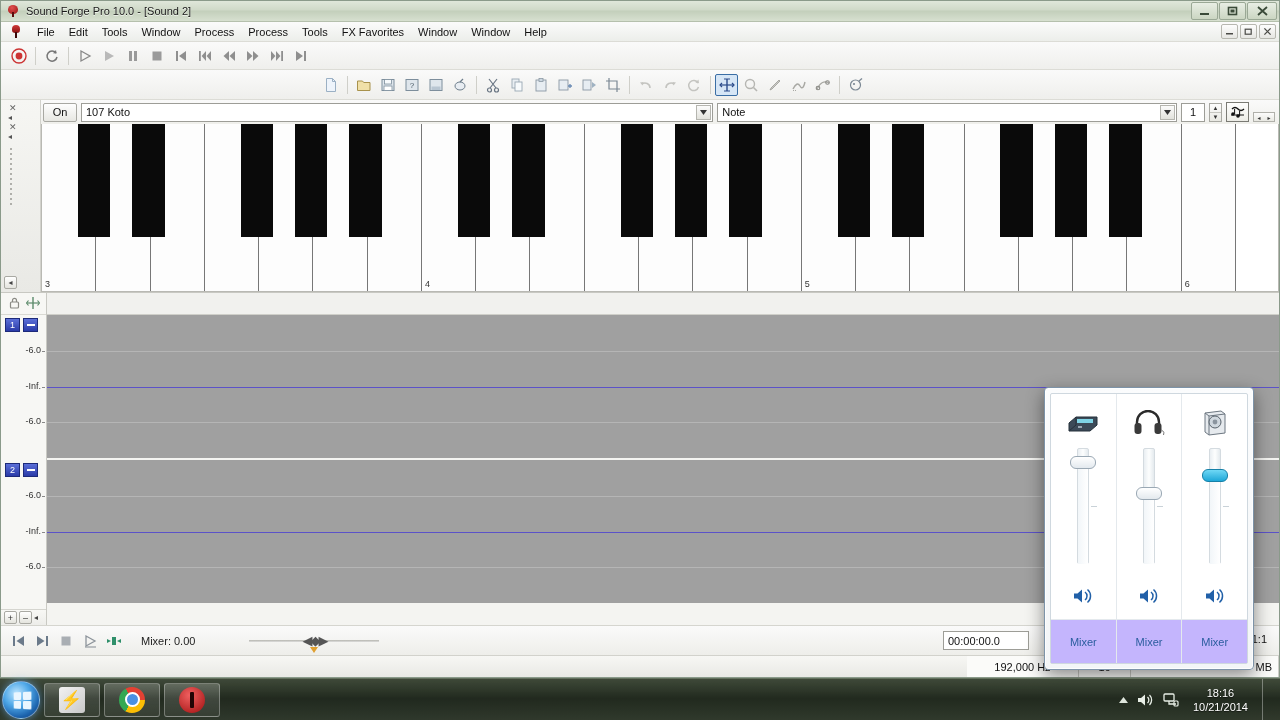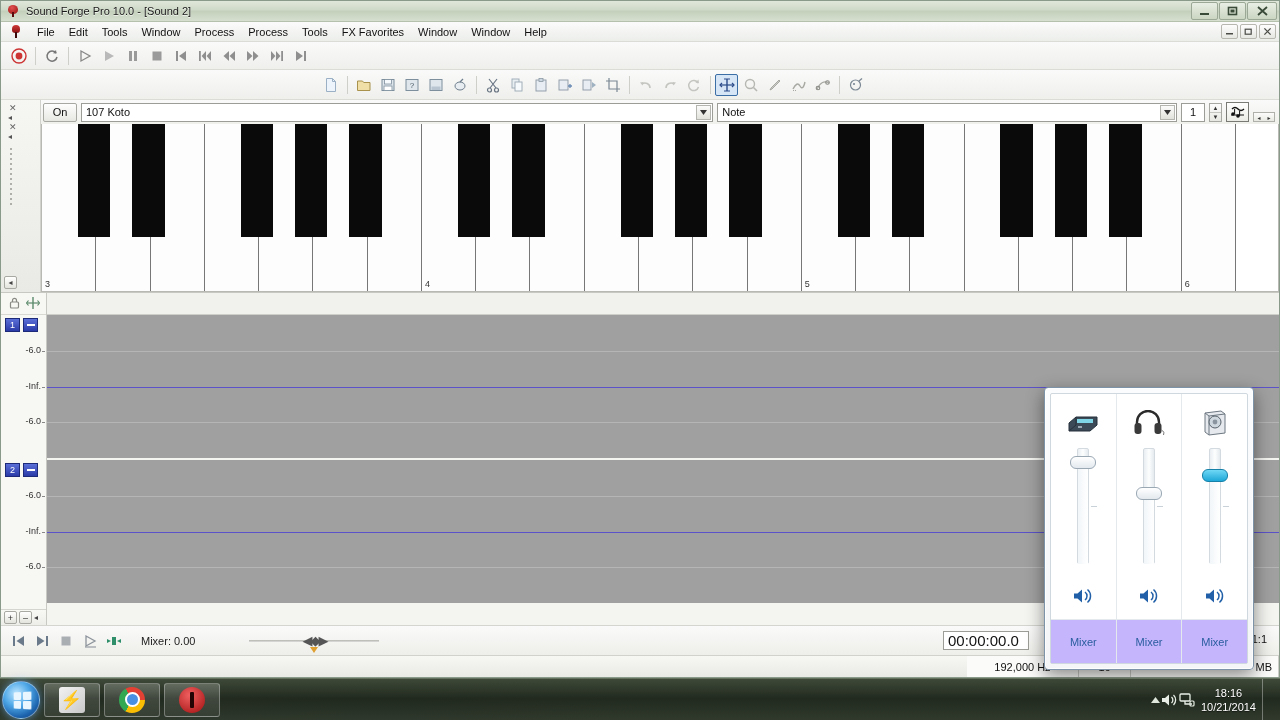--- a/index.html
+++ b/index.html
@@ -282,21 +282,21 @@
     background: linear-gradient(to bottom,#f7f7f4,#e9e9e5);
     border-top:1px solid #d2d2cc; font-size:11px; color:#111;
   }
   .sb-cell { border-right:1px solid #cdcdc7; display:flex; align-items:center; padding:0 6px; background:#fbfbf9; }
   .sb-spacer { flex:1; }
 
   
   .time-field {
     position:absolute; right:250px; top:5px; height:19px; min-width:86px;
     background:#fff; border:1px solid #9d9d97; display:flex; align-items:center; padding:0 4px;
-    font-size:15px; color:#111;
+    font-size:11px; color:#111;
   }
   .ratio-field { position:absolute; right:12px; top:7px; font-size:11px; color:#111; }
   .nav-pair { position:absolute; right:30px; top:4px; display:flex; gap:1px; }
 
   
   .mixer-popup {
     position:absolute; left:1044px; top:387px; width:210px; height:283px;
     background: linear-gradient(to bottom, #fbfcfd, #f3f5f7);
     border:1px solid #7d93a8;
     border-radius:4px;
@@ -354,21 +354,21 @@
     position:relative; flex:none;
   }
   .start-orb .flag { position:absolute; left:10px; top:10px; width:18px; height:17px; display:grid; grid-template-columns:1fr 1fr; grid-template-rows:1fr 1fr; gap:1.5px; transform:perspective(30px) rotateY(-12deg); }
   .start-orb .flag i { background:#eaf6ff; border-radius:1px; }
   .tb-item {
     width:56px; height:34px; margin-left:4px;
     background: linear-gradient(to bottom, rgba(255,255,255,.22), rgba(255,255,255,.05));
     border:1px solid rgba(255,255,255,.3); border-radius:3px;
     display:flex; align-items:center; justify-content:center; flex:none;
   }
-  .tray { margin-left:auto; display:flex; align-items:center; gap:0; padding-right:6px; height:100%; }
+  .tray { margin-left:auto; display:flex; align-items:center; gap:8px; padding-right:6px; height:100%; }
   .tray-icon { color:#e8eee6; display:flex; align-items:center; }
   .tray-clock { display:flex; flex-direction:column; align-items:center; color:#fff; font-size:11px; line-height:14px; text-shadow:0 1px 1px rgba(0,0,0,.6); padding:0 6px; }
   .showdesk { width:12px; height:100%; border-left:1px solid rgba(255,255,255,.35); }
 
   
   .wa { width:26px; height:26px; background:linear-gradient(135deg,#f2f2f2,#c9c9c9); border-radius:3px; display:flex;align-items:center;justify-content:center;color:#333;font-size:18px;font-weight:bold; }
   .chrome {
     width:26px;height:26px;border-radius:50%;
     background: conic-gradient(from -30deg, #e34133 0deg 120deg, #fbbd04 120deg 240deg, #33a853 240deg 360deg);
     display:flex;align-items:center;justify-content:center; position:relative;

